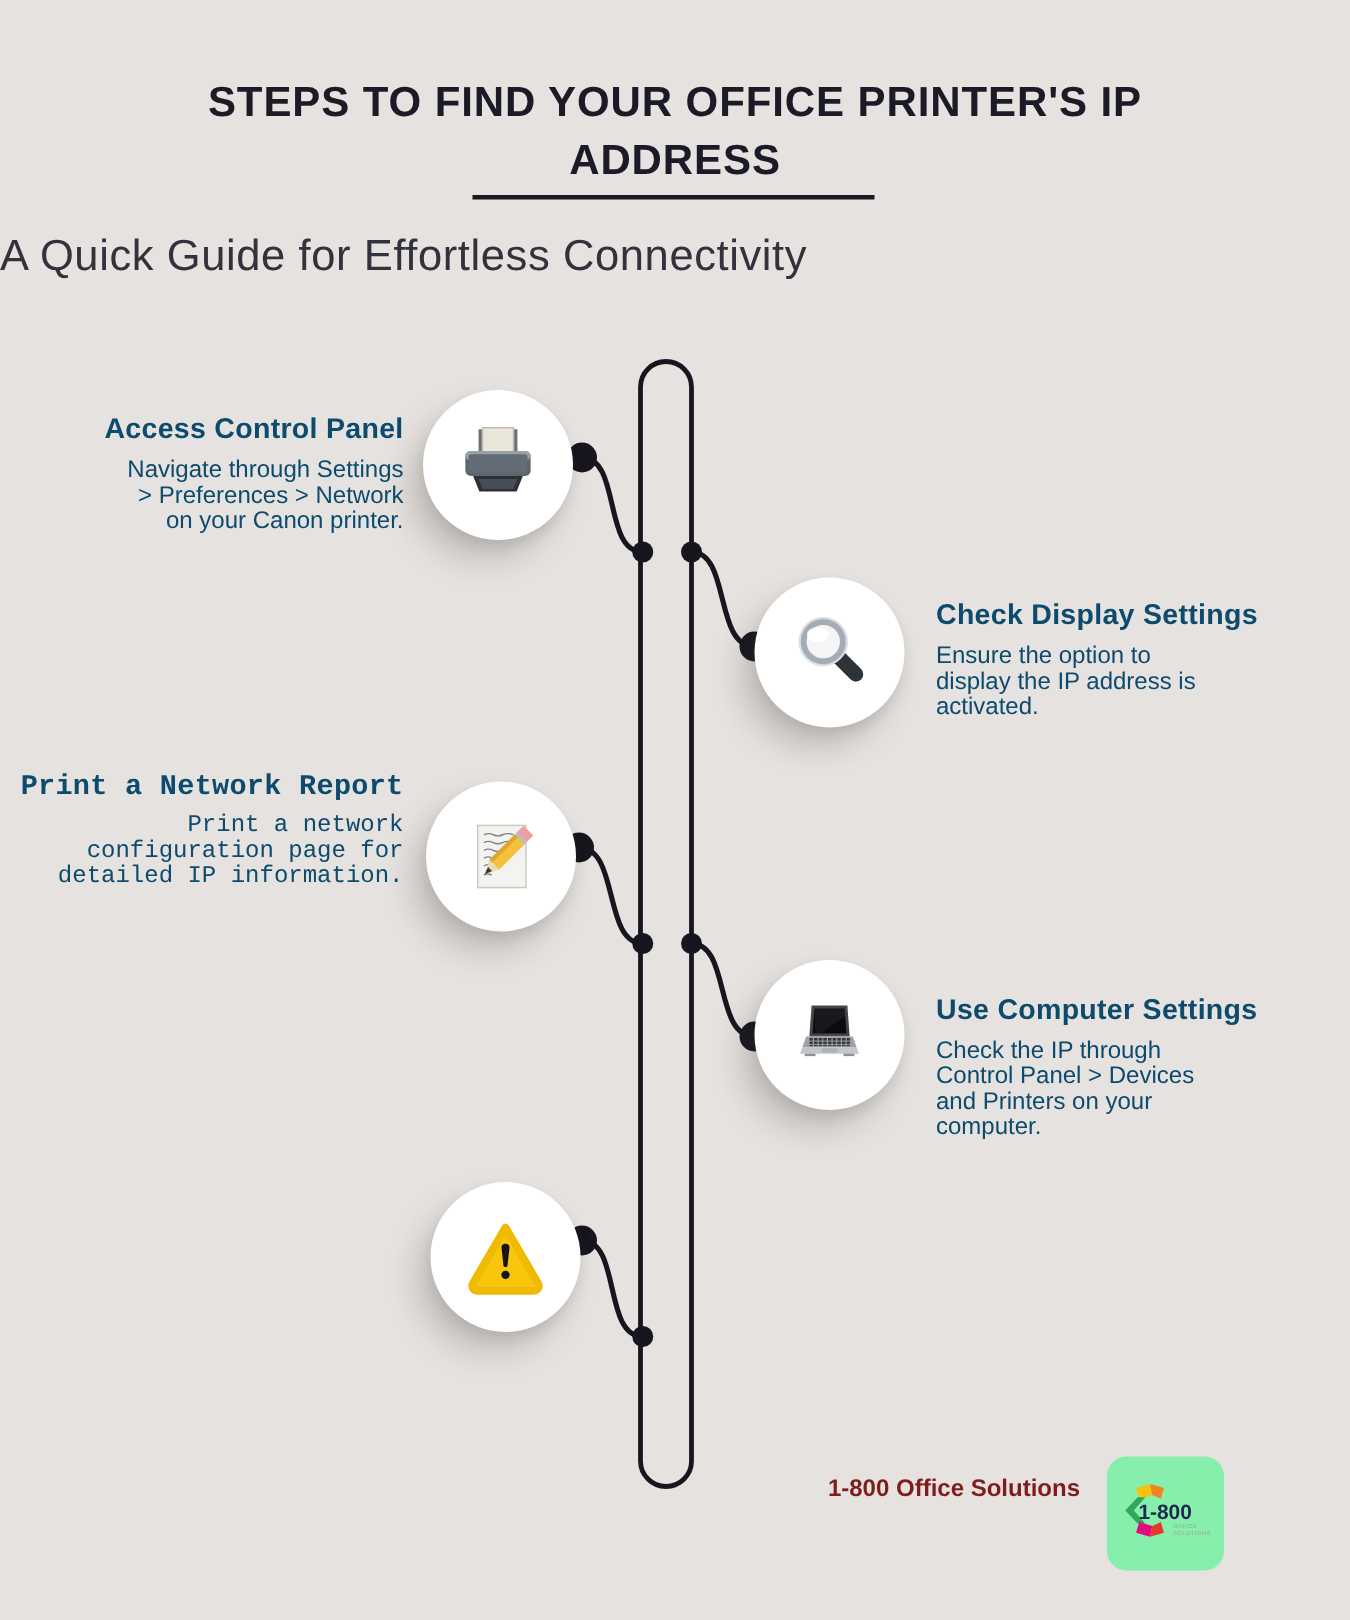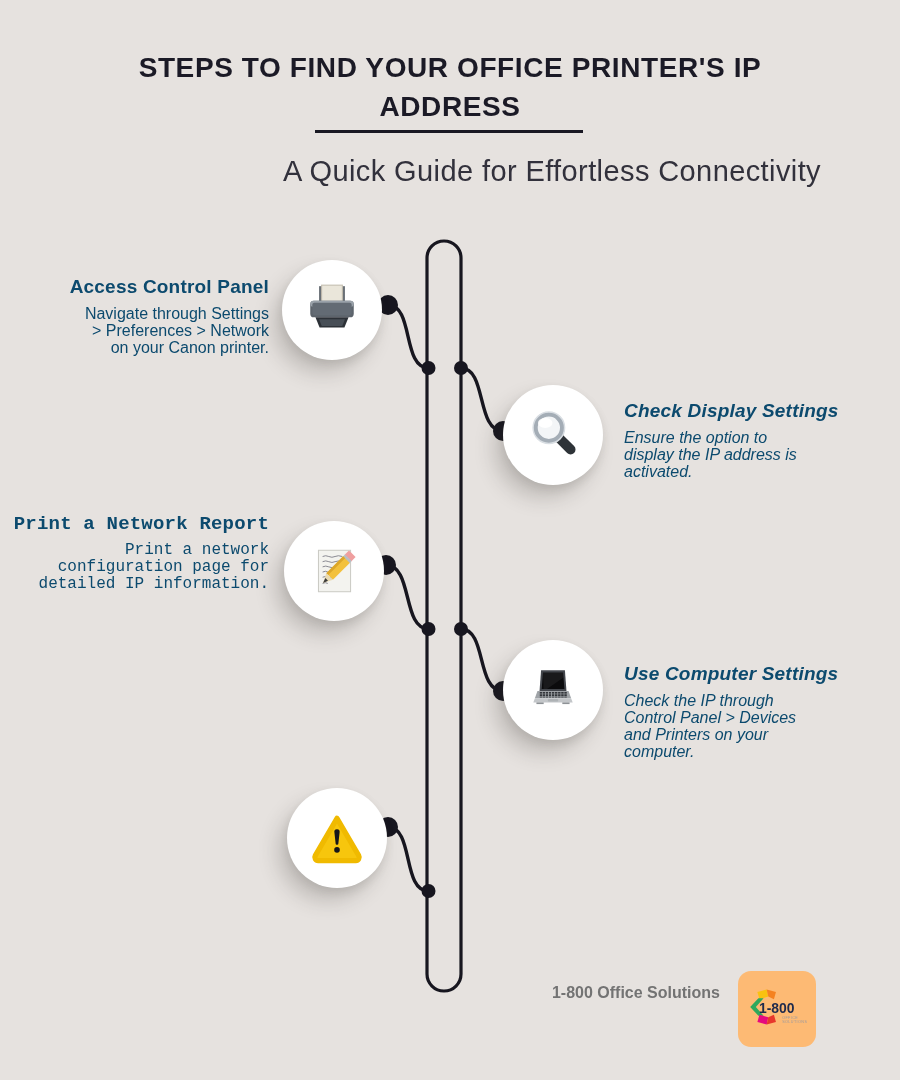--- a/index.html
+++ b/index.html
@@ -18,59 +18,59 @@
     text-align:center; font-size:28px; font-weight:bold;
     letter-spacing:.6px; line-height:39px; color:#1b1a26;
     white-space:pre-line;
   }
   .title-rule {
     position:absolute; top:130px; left:315px; width:268px; height:3px;
     background:#191823;
   }
   .subtitle {
     position:absolute; top:155px; left:0; width:821px;
-    text-align:right; font-size:29px; font-weight:400;
+    text-align:left; font-size:29px; font-weight:400;
     color:#32313c; letter-spacing:.4px;
   }
 
   
   .timeline-svg { position:absolute; top:0; left:0; pointer-events:none; }
 
   
   .icon-circle {
     position:absolute; width:100px; height:100px; border-radius:50%;
     background:#ffffff;
     box-shadow:-9px 13px 20px rgba(60,55,50,.22), 0 4px 8px rgba(60,55,50,.10);
     display:flex; align-items:center; justify-content:center;
   }
   .icon-circle svg { width:58px; height:58px; }
 
   
   .step { position:absolute; }
   .step.left  { text-align:right; }
-  .step.right { text-align:left;font-style:italic; }
+  .step.right { text-align:left; }
   .step h3 {
     font-size:19px; font-weight:bold; color:#0c4a6e;
     letter-spacing:.2px; margin-bottom:7px; white-space:nowrap;
   }
   .step.big h3 { font-size:22px; }
   .step p {
     font-size:16px; line-height:1.07; color:#0c4a6e;
     white-space:pre-line;
   }
 
   
   .footer-text {
     position:absolute; top:984px; right:180px; text-align:right;
   }
-  .footer-company { font-size:16px; font-weight:bold; color:#737373; }
+  .footer-company { font-size:16px; font-weight:bold; color:#7f1d1d; }
   .footer-url { font-size:17px; color:#26242e; margin-top:6px; cursor:pointer; }
   .logo-card {
     position:absolute; left:738px; top:971px; width:78px; height:76px;
-    background:#fdba74; border-radius:13px;
+    background:#86efac; border-radius:13px;
     display:flex; align-items:center; justify-content:center;
   }
   .logo-card svg { width:64px; height:50px; }
 </style>
 </head>
 <body>
 
 <div id="poster">
 
   <h1 class="title">STEPS TO FIND YOUR OFFICE PRINTER'S IP

